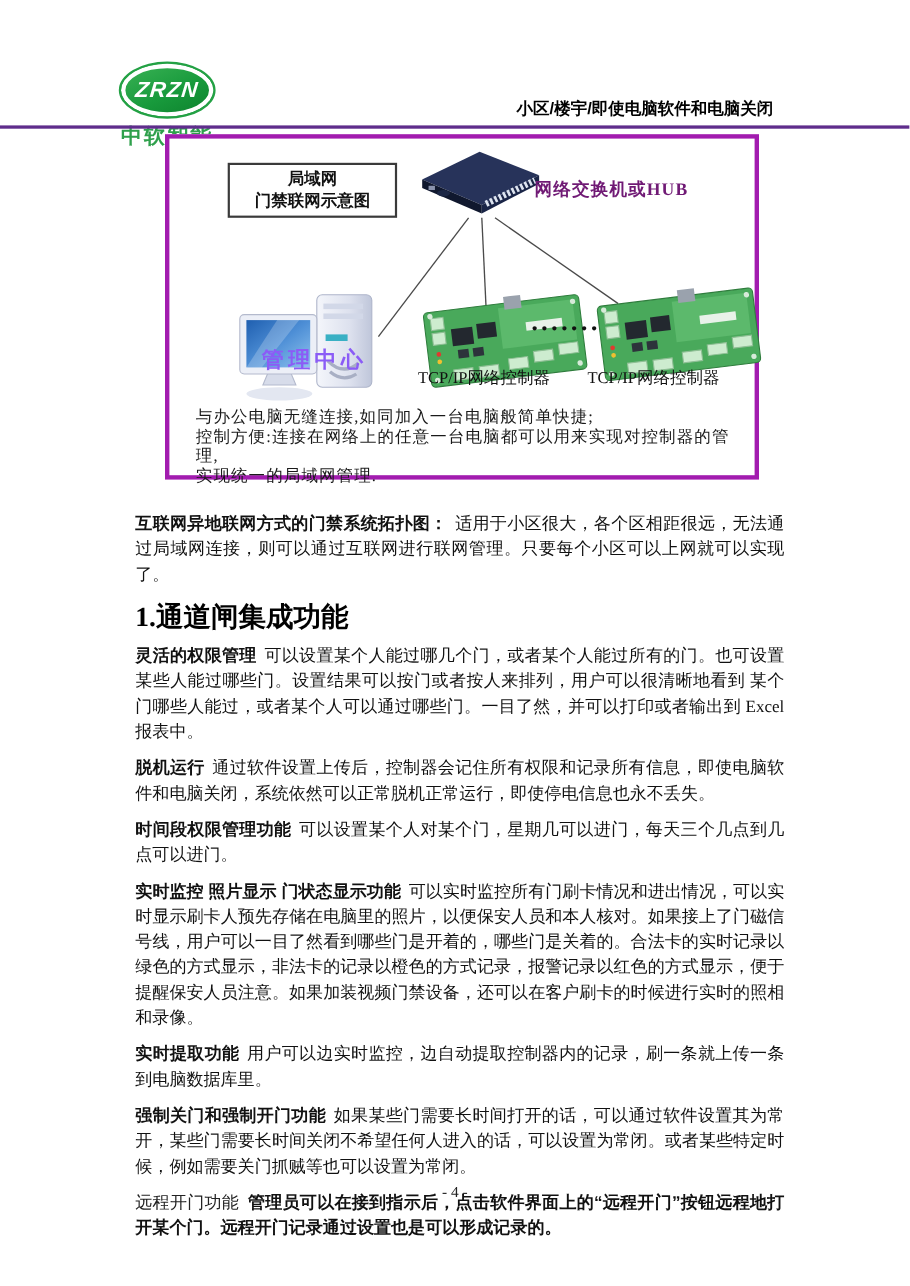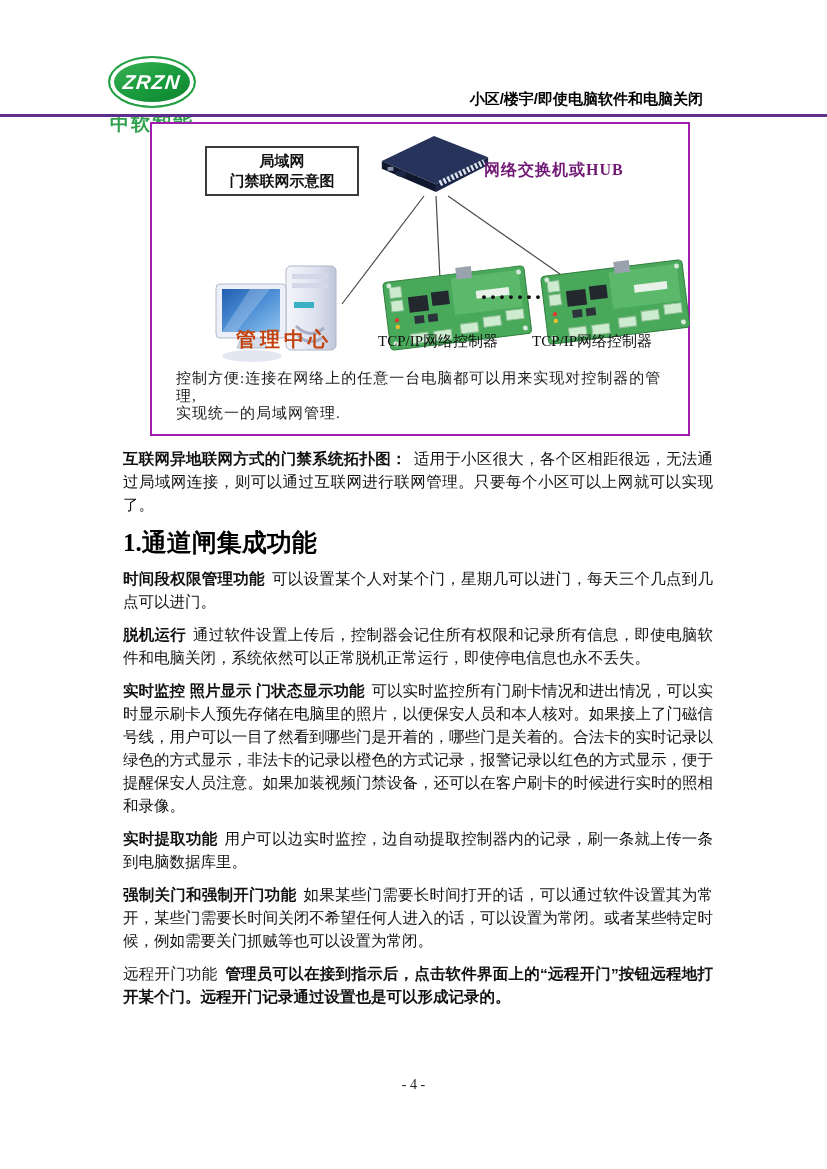--- a/index.html
+++ b/index.html
@@ -27,58 +27,58 @@
   }
   .header-title{
     position:absolute; right:124px; top:90px;
     font-family:"Liberation Sans","DejaVu Sans",sans-serif;
     font-weight:bold; font-size:15px; color:#000;
   }
   .header-rule{position:absolute; left:0; top:114px; width:827px; height:3px; background:#5f2d8c;}
   
   .diagram{
     position:absolute; left:150px; top:122px; width:540px; height:314px;
-    border:2px solid #a21caf; box-sizing:border-box; background:#fff;
+    border:4px solid #a21caf; box-sizing:border-box; background:#fff;
   }
   .caption-box{
     position:absolute; left:53px; top:22px; width:150px; padding:3px 0;
     border:2px solid #3a3a3a; text-align:center;
     font-family:"Liberation Sans","DejaVu Sans",sans-serif;
     font-weight:600; font-size:15px; line-height:20px; color:#111;
   }
   .connections{position:absolute; left:0; top:0; width:540px; height:314px; pointer-events:none;}
   .switch-img{position:absolute; left:224px; top:8px; width:116px; height:64px;}
   .switch-label{
     position:absolute; left:332px; top:36px; font-size:16px; font-weight:600;
     letter-spacing:1px; color:#701a75; white-space:nowrap;
   }
   .pc-img{position:absolute; left:60px; top:140px; width:138px; height:102px;}
   .pc-label{
-    position:absolute; left:62px; top:202px; width:140px; text-align:center;
-    font-weight:bold; font-size:20px; letter-spacing:4px; color:#c2410c;
+    position:absolute; left:62px; top:188px; width:140px; text-align:center;
+    font-weight:bold; font-size:20px; letter-spacing:4px; color:#8b5cf6;
   }
   .board-img{position:absolute; width:146px; height:80px; transform:rotate(-7deg);}
   .board-1{left:232px; top:142px;}
   .board-2{left:390px; top:136px;}
   .ctrl-label{
     position:absolute; top:208px; width:160px; 
     font-size:15px; color:#111; white-space:nowrap;
   }
   .ctrl-label.c1{left:226px;}
   .ctrl-label.c2{left:380px;}
   .dots{
     position:absolute; left:328px; top:160px; width:64px; text-align:center;
     font-weight:bold; font-size:24px; letter-spacing:1px; color:#111;
   }
   .notes{
     position:absolute; left:24px; top:246px; width:500px;
     font-size:15px; line-height:17.5px; letter-spacing:1px; color:#1a1a1a;
   }
   
-  .content{position:absolute; left:123px; top:447px; width:590px;}
+  .content{position:absolute; left:123px; top:465px; width:590px;}
   .content p{margin:0 0 10px; font-size:15.5px; line-height:23px; text-align:justify;}
   .lead-bold{
     font-family:"Liberation Sans","DejaVu Sans",sans-serif;
     font-weight:bold; margin-right:7px;
   }
   .lead-plain{margin-right:8px; color:#222;}
   .body-bold{font-family:"Liberation Sans","DejaVu Sans",sans-serif; font-weight:bold;}
   .content h2{
     margin:2px 0 8px; font-size:25px; font-weight:bold; color:#000;
     font-family:"Liberation Serif","DejaVu Serif",serif;
@@ -199,32 +199,34 @@
       <rect x="100" y="56" width="18" height="10" fill="#cdeccf" stroke="#8fbf95"></rect>
       <rect x="124" y="52" width="18" height="10" fill="#cdeccf" stroke="#8fbf95"></rect>
       <circle cx="8" cy="12" r="2.5" fill="#d7ead9"></circle>
       <circle cx="142" cy="14" r="2.5" fill="#d7ead9"></circle>
       <circle cx="8" cy="72" r="2.5" fill="#d7ead9"></circle>
       <circle cx="142" cy="72" r="2.5" fill="#d7ead9"></circle>
     </svg>
     <div class="ctrl-label c2">TCP/IP网络控制器</div>
 
     <div class="notes">
+      <div>与办公电脑无缝连接,如同加入一台电脑般简单快捷;</div>
       <div>控制方便:连接在网络上的任意一台电脑都可以用来实现对控制器的管理,</div>
       <div>实现统一的局域网管理.</div>
     </div>
   </div>
 
   <div class="content">
     <p><span class="lead-bold">互联网异地联网方式的门禁系统拓扑图：</span><span>适用于小区很大，各个区相距很远，无法通过局域网连接，则可以通过互联网进行联网管理。只要每个小区可以上网就可以实现了。</span></p>
 
     <h2>1.通道闸集成功能</h2>
 
+    <p><span class="lead-bold">灵活的权限管理</span><span>可以设置某个人能过哪几个门，或者某个人能过所有的门。也可设置某些人能过哪些门。设置结果可以按门或者按人来排列，用户可以很清晰地看到 某个门哪些人能过，或者某个人可以通过哪些门。一目了然，并可以打印或者输出到 Excel 报表中。</span></p>
+    <p><span class="lead-bold">脱机运行</span><span>通过软件设置上传后，控制器会记住所有权限和记录所有信息，即使电脑软件和电脑关闭，系统依然可以正常脱机正常运行，即使停电信息也永不丢失。</span></p>
     <p><span class="lead-bold">时间段权限管理功能</span><span>可以设置某个人对某个门，星期几可以进门，每天三个几点到几点可以进门。</span></p>
-    <p><span class="lead-bold">脱机运行</span><span>通过软件设置上传后，控制器会记住所有权限和记录所有信息，即使电脑软件和电脑关闭，系统依然可以正常脱机正常运行，即使停电信息也永不丢失。</span></p>
     <p><span class="lead-bold">实时监控 照片显示 门状态显示功能</span><span>可以实时监控所有门刷卡情况和进出情况，可以实时显示刷卡人预先存储在电脑里的照片，以便保安人员和本人核对。如果接上了门磁信号线，用户可以一目了然看到哪些门是开着的，哪些门是关着的。合法卡的实时记录以绿色的方式显示，非法卡的记录以橙色的方式记录，报警记录以红色的方式显示，便于提醒保安人员注意。如果加装视频门禁设备，还可以在客户刷卡的时候进行实时的照相和录像。</span></p>
     <p><span class="lead-bold">实时提取功能</span><span>用户可以边实时监控，边自动提取控制器内的记录，刷一条就上传一条到电脑数据库里。</span></p>
     <p><span class="lead-bold">强制关门和强制开门功能</span><span>如果某些门需要长时间打开的话，可以通过软件设置其为常开，某些门需要长时间关闭不希望任何人进入的话，可以设置为常闭。或者某些特定时候，例如需要关门抓贼等也可以设置为常闭。</span></p>
     <p><span class="lead-plain">远程开门功能</span><span class="body-bold">管理员可以在接到指示后，点击软件界面上的“远程开门”按钮远程地打开某个门。远程开门记录通过设置也是可以形成记录的。</span></p>
   </div>
 
   <div class="footer">
     <span>- 4 -</span>
   </div>
 

